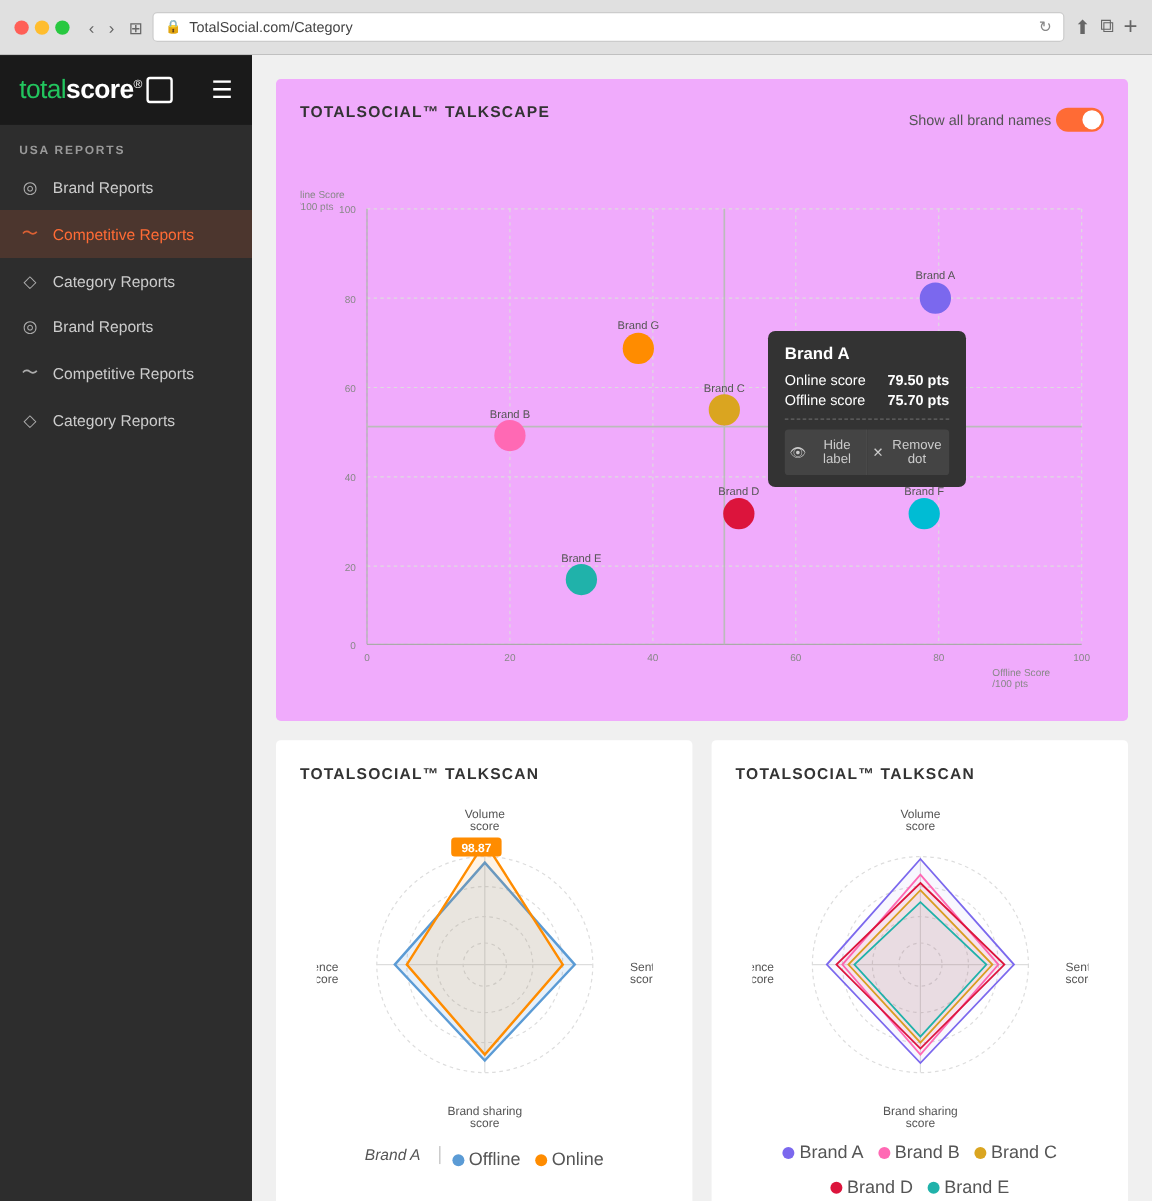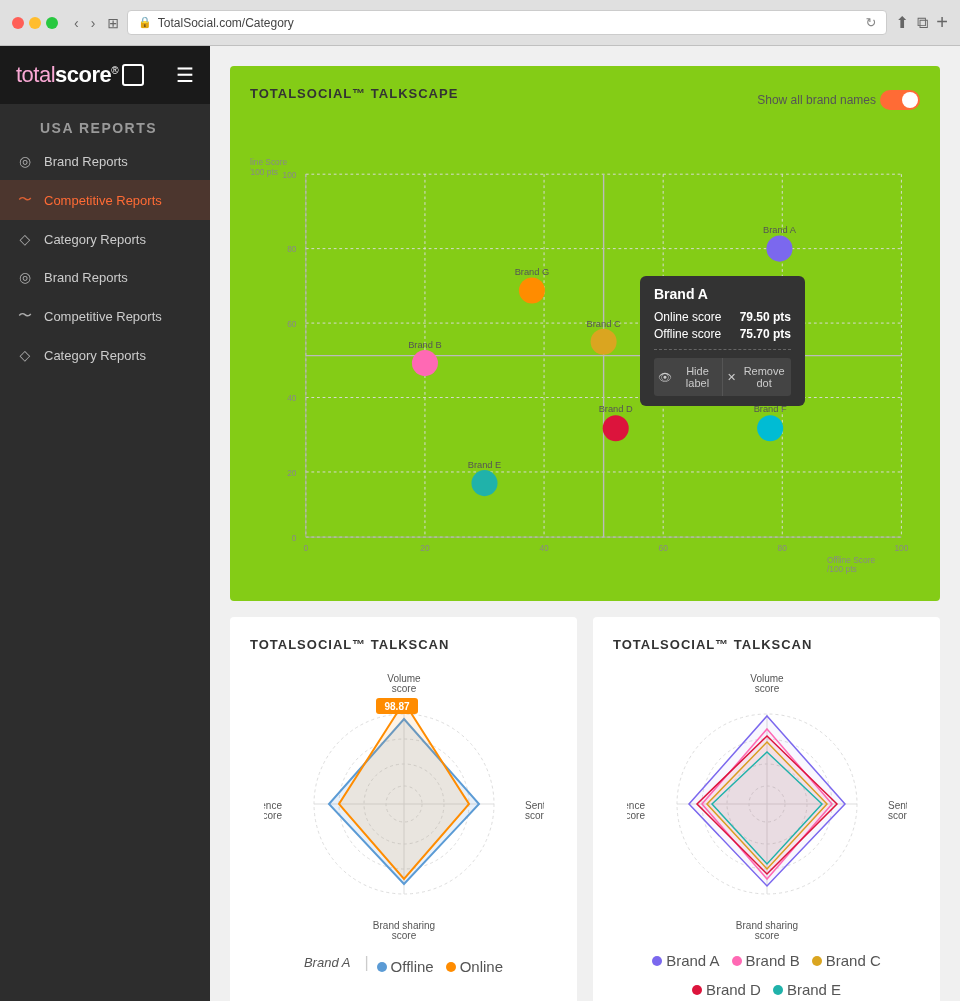--- a/index.html
+++ b/index.html
@@ -71,26 +71,25 @@
       border: 2px solid white;
       border-radius: 3px;
       margin-left: 4px;
     }
     .hamburger-btn {
       background: none; border: none; color: white; font-size: 20px; cursor: pointer;
     }
 
     .section-label {
       color: #999;
-      font-size: 14px;
+      font-size: 10px;
       font-weight: 600;
       letter-spacing: 1.5px;
       text-transform: uppercase;
       padding: 16px 16px 6px 16px;
-      margin-left: 24px;
     }
 
     .nav-item {
       display: flex;
       align-items: center;
       gap: 10px;
       padding: 11px 16px;
       color: #ccc;
       font-size: 13px;
       cursor: pointer;
@@ -105,21 +104,21 @@
     
     .main-content {
       flex: 1;
       background: #f0f0f0;
       overflow-y: auto;
       padding: 20px;
     }
 
     
     .chart-card {
-      background: #84cc16;
+      background: #f0abfc;
       border-radius: 4px;
       padding: 20px;
       margin-bottom: 16px;
     }
     .chart-title {
       font-size: 13px;
       font-weight: 600;
       color: #333;
       letter-spacing: 1px;
       text-transform: uppercase;
@@ -245,21 +244,21 @@
     <button class="new-tab-btn">+</button>
   </div>
 </div>
 
 <div class="app">
 
   <div class="sidebar">
     <div class="logo-area">
       <div style="display:flex;align-items:center;">
         <span class="logo-text">
-          <span style="font-weight:300;color:#f9a8d4;">total</span><span style="font-weight:700;color:white;">score</span><sup style="font-size:10px;color:white;">®</sup>
+          <span style="font-weight:300;color:#22c55e;">total</span><span style="font-weight:700;color:white;">score</span><sup style="font-size:10px;color:white;">®</sup>
         </span>
         <div class="logo-box"></div>
       </div>
       <button class="hamburger-btn">☰</button>
     </div>
 
     <div class="section-label">USA REPORTS</div>
 
     <div class="nav-item">
       <span class="nav-icon">◎</span>

